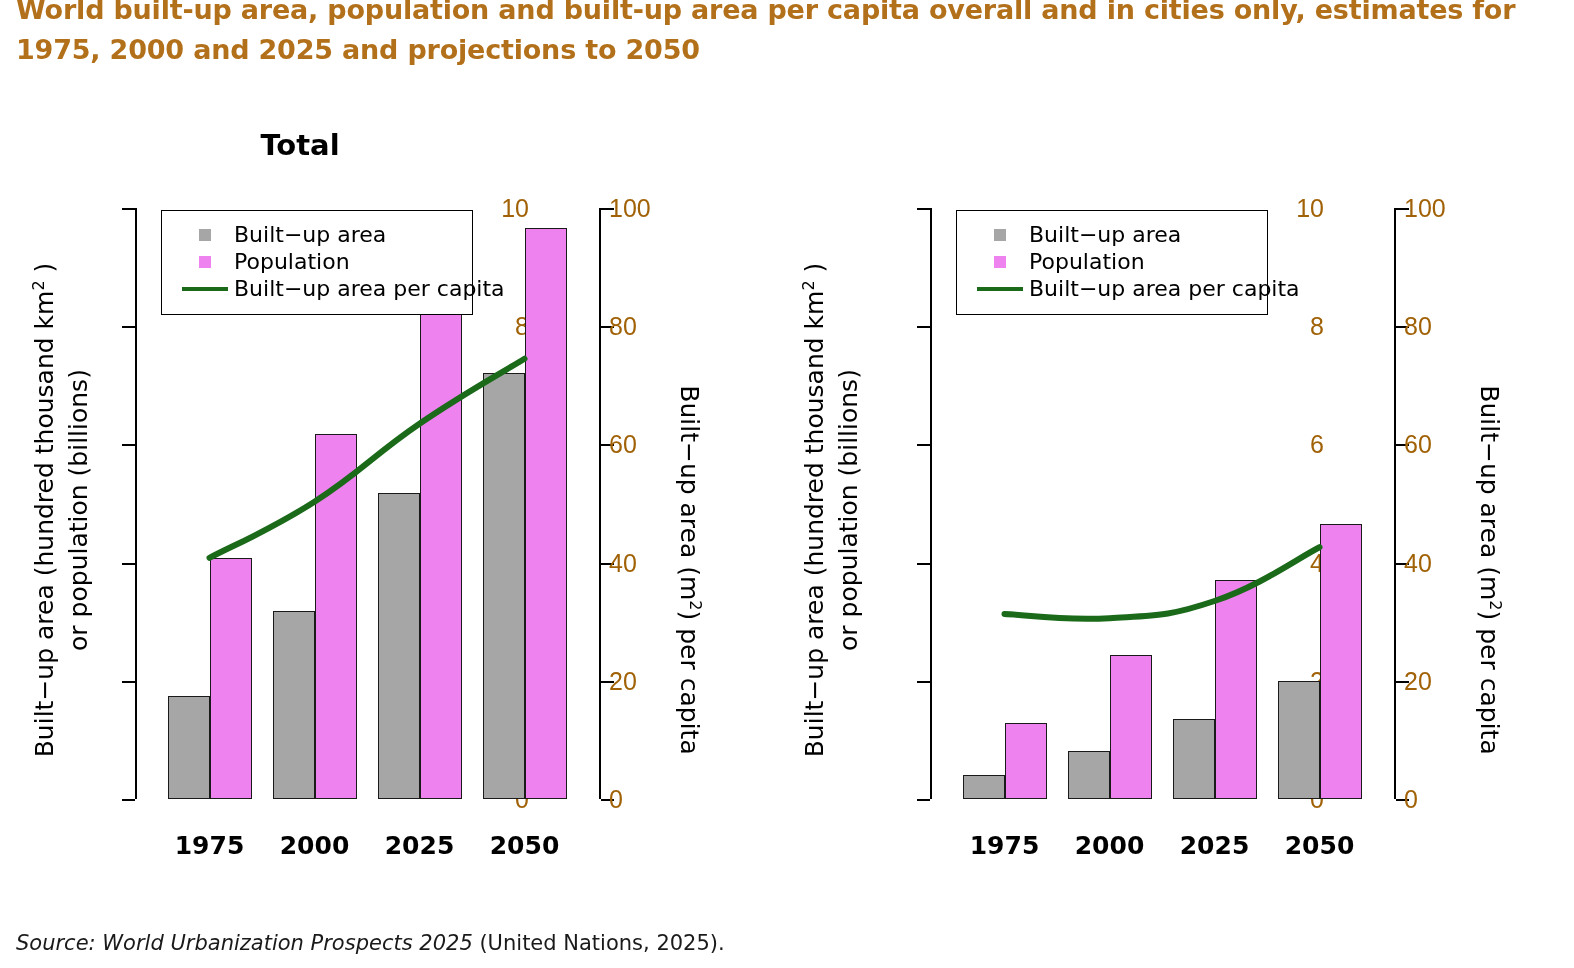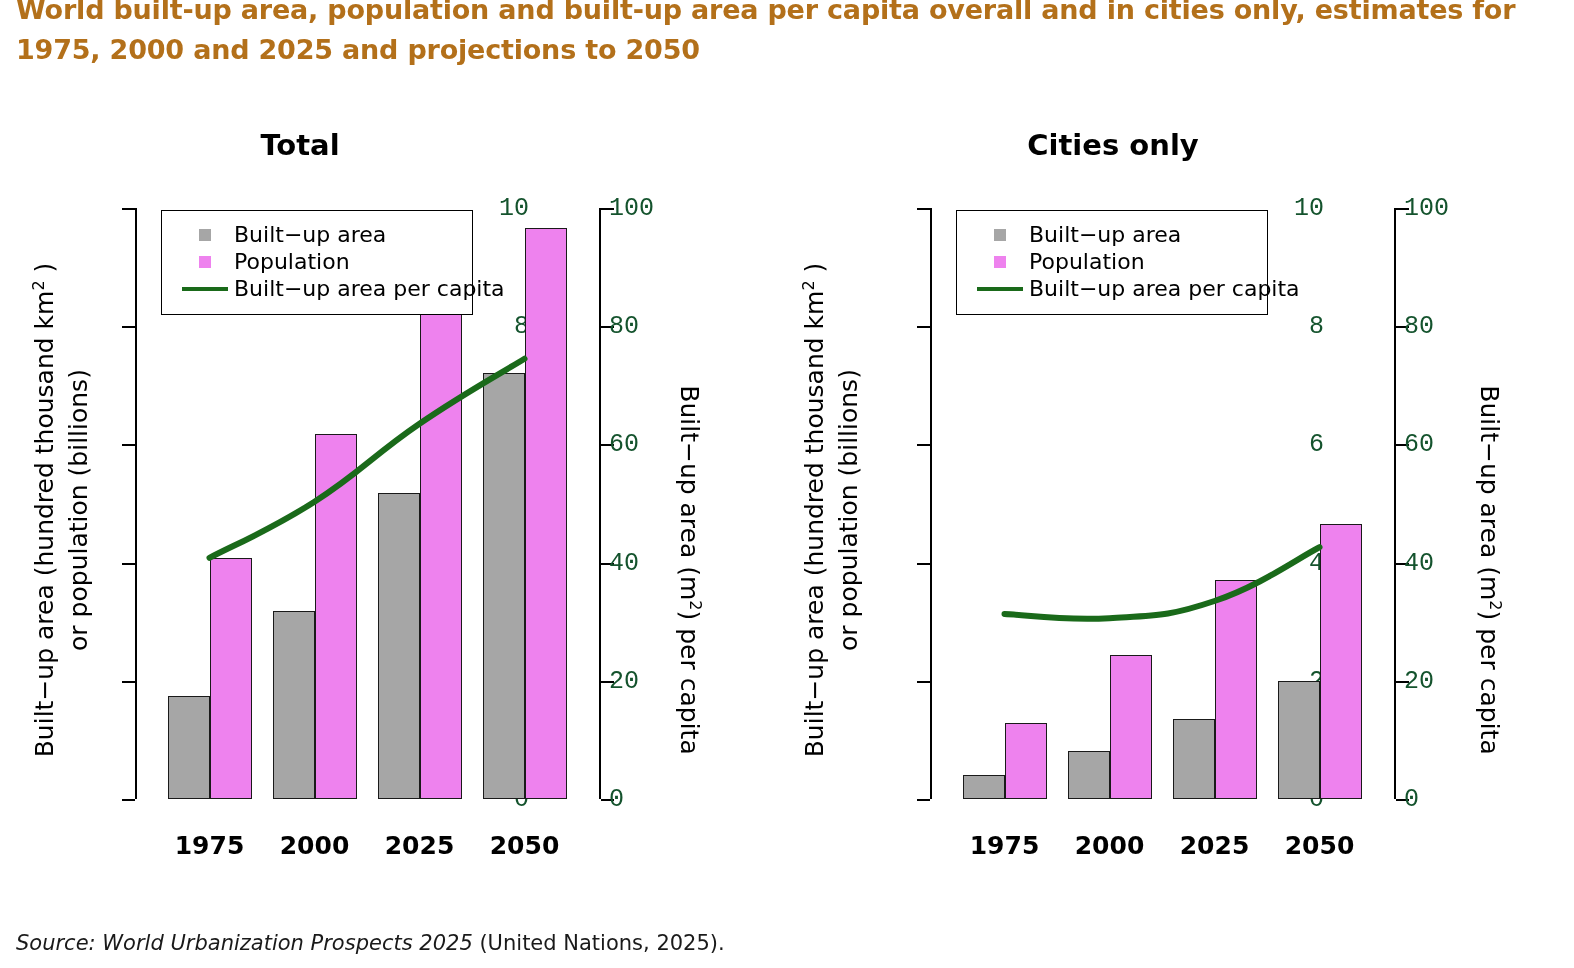--- a/index.html
+++ b/index.html
@@ -73,23 +73,23 @@
     position: absolute;
     height: 2px;
     width: 13px;
     background: #000;
   }
   .tick.left  { left: -35px; }
   .tick.right { right: -37px; }
 
   .tick-label {
     position: absolute;
-    font-family: Liberation Mono, monospace;
+    font-family: Liberation Sans, sans-serif;
     font-size: 25px;
-    color: #14532d;
+    color: #a16207;
     white-space: nowrap;
     text-align: center;
   }
   .tick-label.left  { right: 48px; transform: translateY(-50%); }
   .tick-label.right { left: calc(100% + 32px); transform: translateY(-50%); }
 
   
   .axis-title {
     position: absolute;
     font-family: "DejaVu Sans", sans-serif;
@@ -298,21 +298,20 @@
         <span class="legend-key">
             <span class="legend-line"></span>
           </span>
         <span class="legend-label">Built−up area per capita</span>
       </div>
     </div>
   </div>
 </div>
 
 <div class="panel" id="panel-cities">
-  <div class="panel-title">Cities only</div>
 
   <div class="axis-title axis-title-left">
     <span>Built−up area (hundred thousand km</span><sup>2</sup><span> )</span><br>
     <span>or population (billions)</span>
   </div>
 
   <div class="axis-title axis-title-right">
     <span>Built−up area  (m</span><sup>2</sup><span>) per capita</span>
   </div>
 

